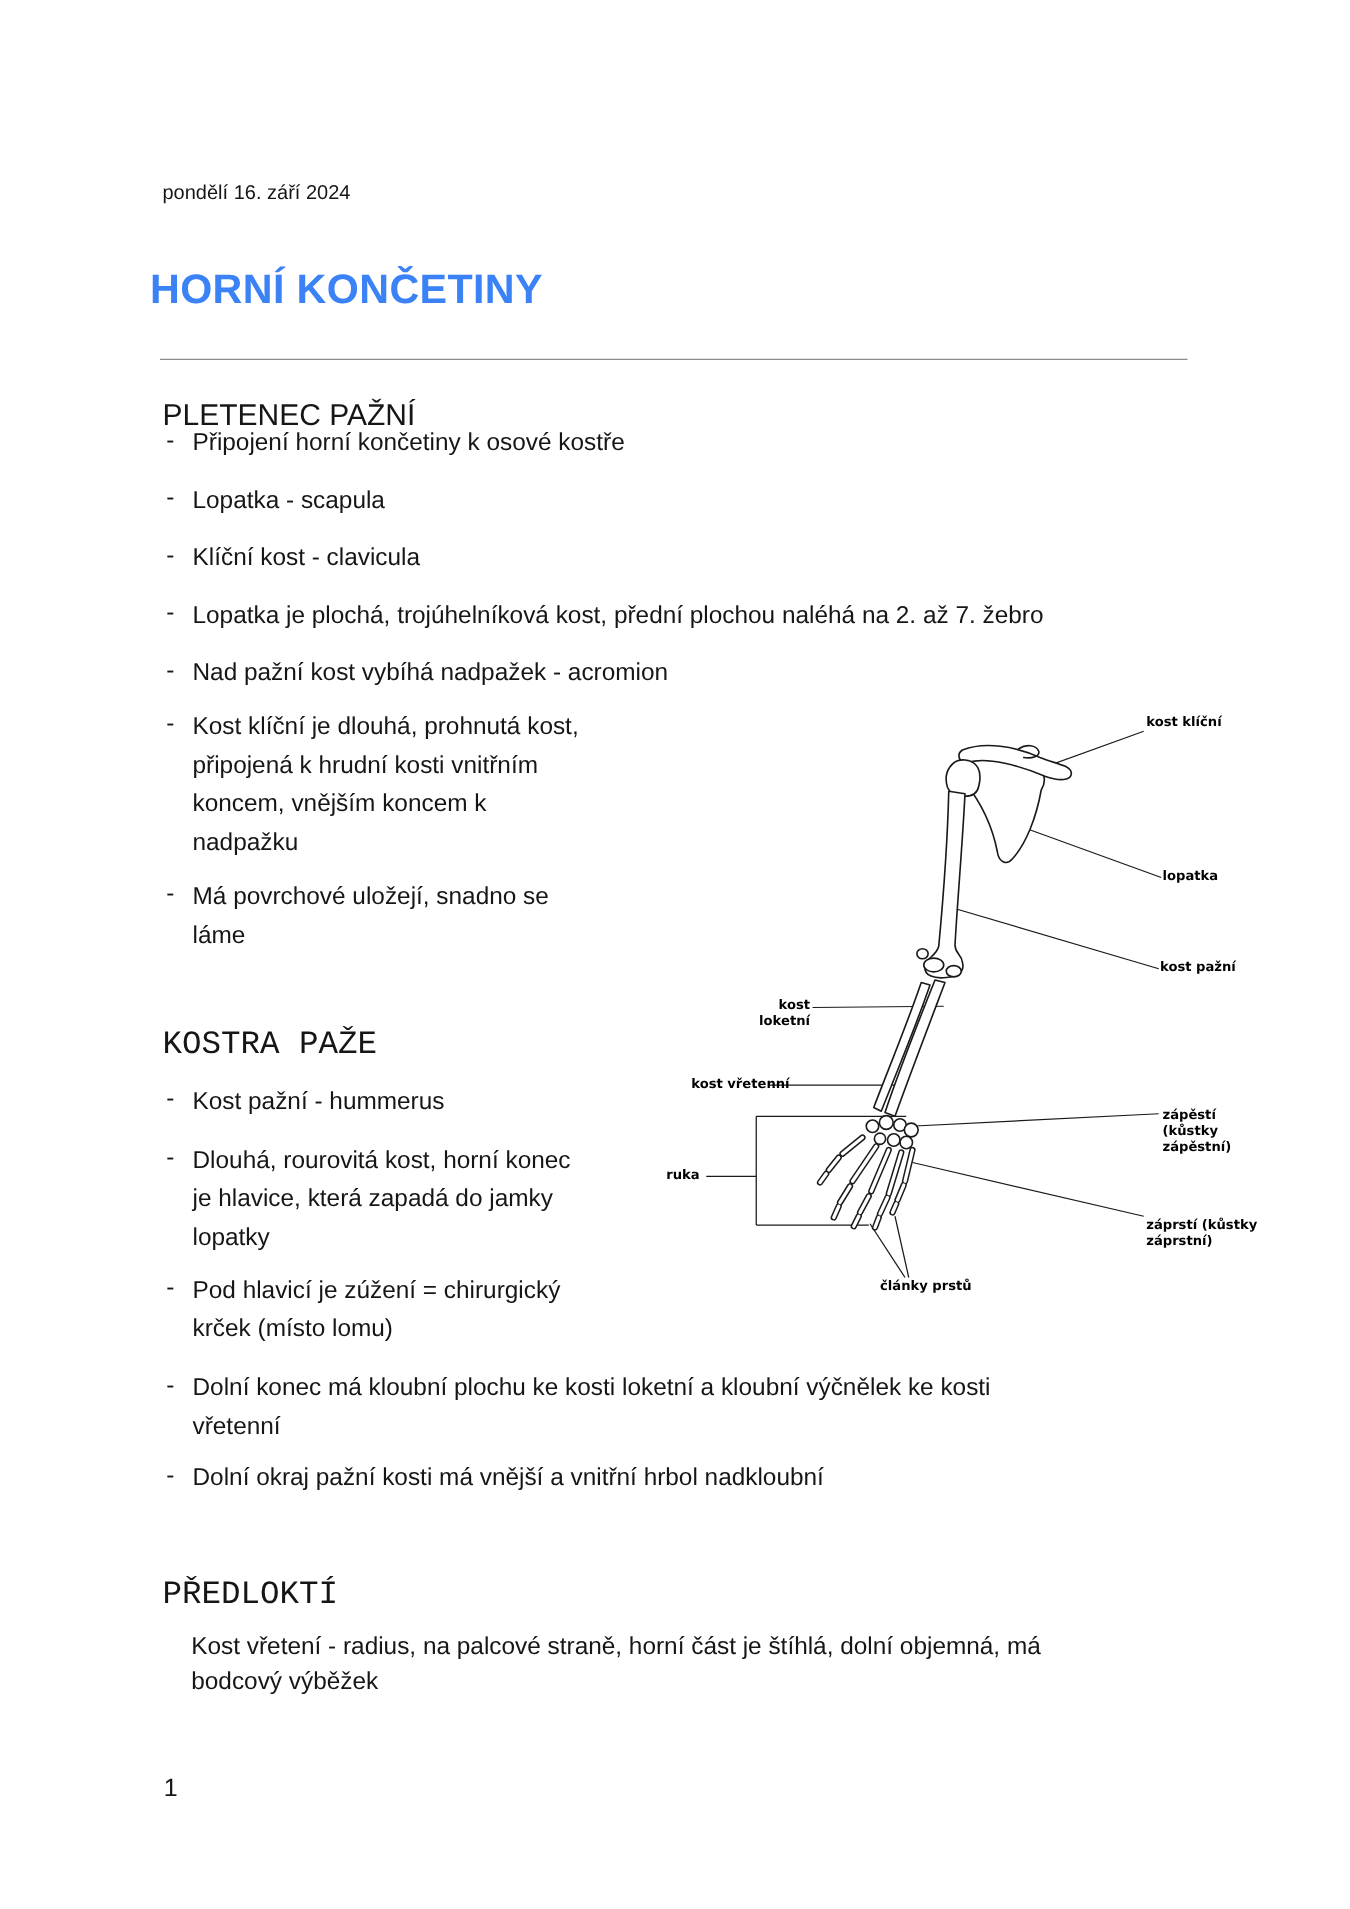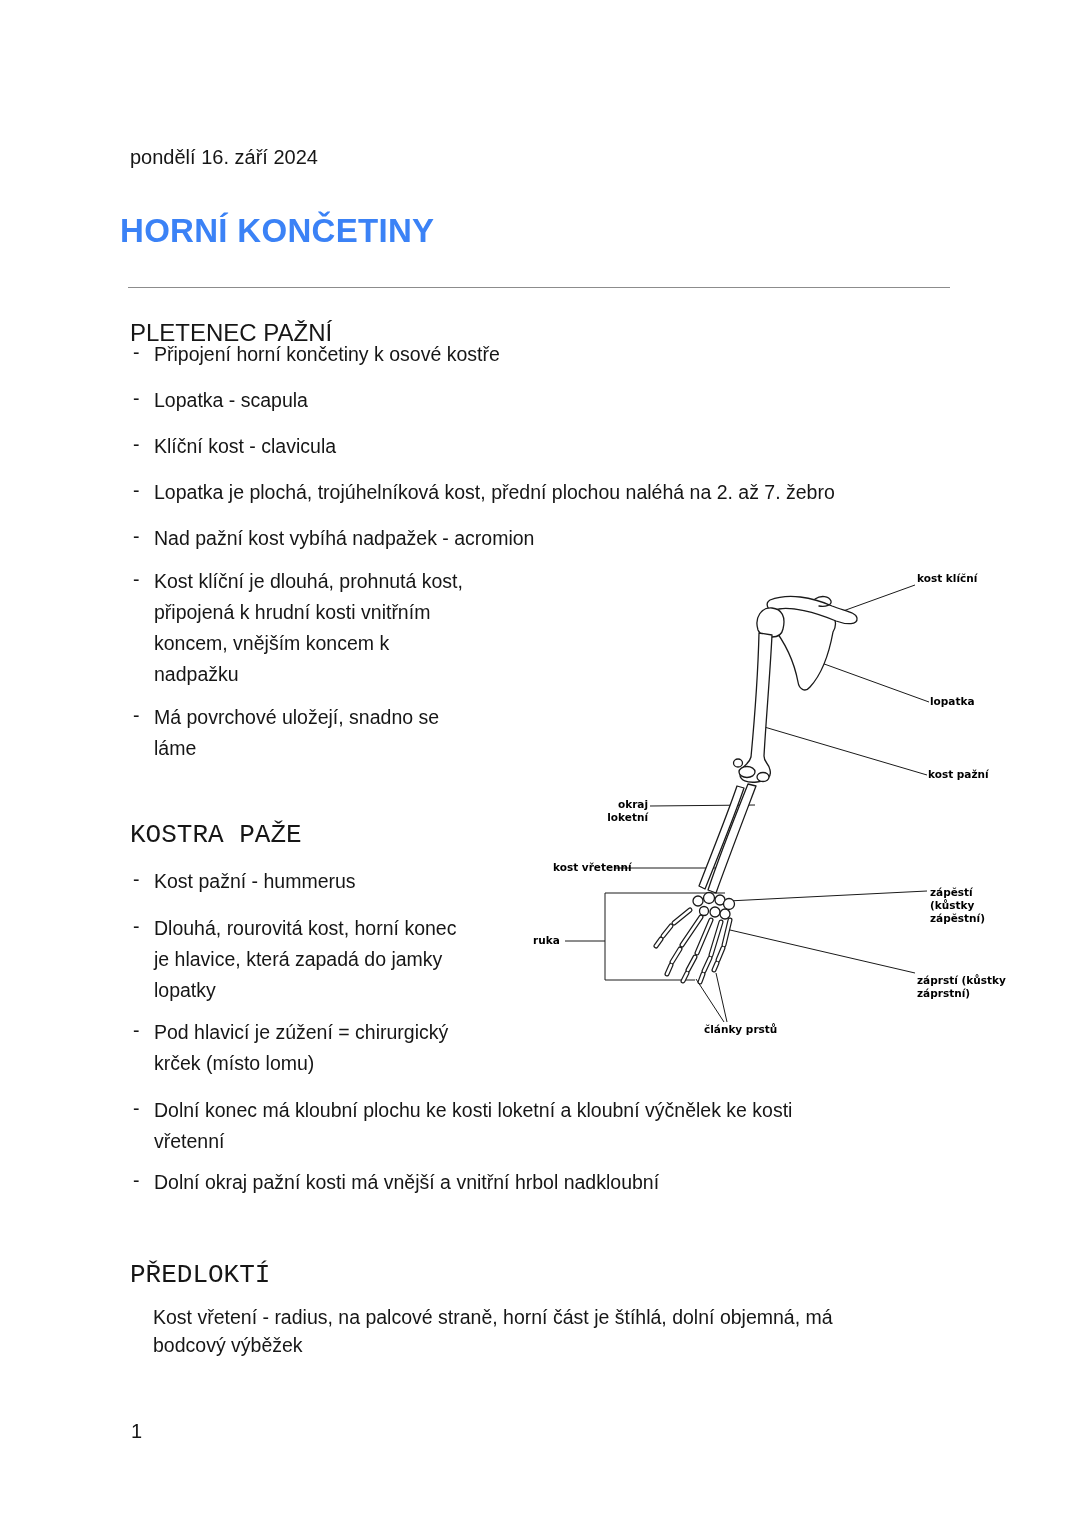--- a/index.html
+++ b/index.html
@@ -1,21 +1,21 @@
 <!DOCTYPE html>
 <html><head>
 <meta charset="utf-8">
 <style>
   html,body{margin:0;padding:0;}
   body{
     width:1080px;height:1527px;background:#ffffff;position:relative;
     font-family:"Liberation Sans", sans-serif;color:#161616;overflow:hidden;
   }
   .abs{position:absolute;}
-  .date{left:130px;top:146px;font-size:20px;}
+  .date{left:130px;top:146px;font-size:16px;}
   .h1{left:120px;top:212px;font-size:33px;font-weight:bold;color:#3b82f6;letter-spacing:.3px;}
   .rule{left:128px;top:287px;width:822px;height:1px;background:#8c8c8c;}
   .h2{left:130px;top:295px;font-size:24px;margin-top:24px;}
   .h3{font-size:26px;left:130px;font-family:Liberation Mono, monospace;}
   .h3.kostra{top:820px;}
   .h3.predlokti{top:1260px;}
   .bullet{
     position:absolute;left:133px;padding-left:21px;
     font-size:19.5px;line-height:31px;white-space:pre-line;max-width:800px;
   }
@@ -153,21 +153,21 @@
         <line x1="190" y1="403" x2="184" y2="416"></line>
         <line x1="183" y1="419" x2="180" y2="427"></line>
       <line x1="210" y1="365" x2="204" y2="390"></line>
         <line x1="203" y1="393" x2="198" y2="405"></line>
         <line x1="197" y1="408" x2="194" y2="415"></line>
     </g>
   </svg>
   <div class="dlabel dl-klicni">kost klíční</div>
   <div class="dlabel dl-lopatka">lopatka</div>
   <div class="dlabel dl-pazni">kost pažní</div>
-  <div class="dlabel dl-loketni">okraj loketní</div>
+  <div class="dlabel dl-loketni">kost loketní</div>
   <div class="dlabel dl-vretenni">kost vřetenní</div>
   <div class="dlabel dl-zapesti">zápěstí (kůstky
 zápěstní)</div>
   <div class="dlabel dl-ruka">ruka</div>
   <div class="dlabel dl-zaprsti">záprstí (kůstky
 záprstní)</div>
   <div class="dlabel dl-clanky">články prstů</div>
 </div>
 
 </body></html>

